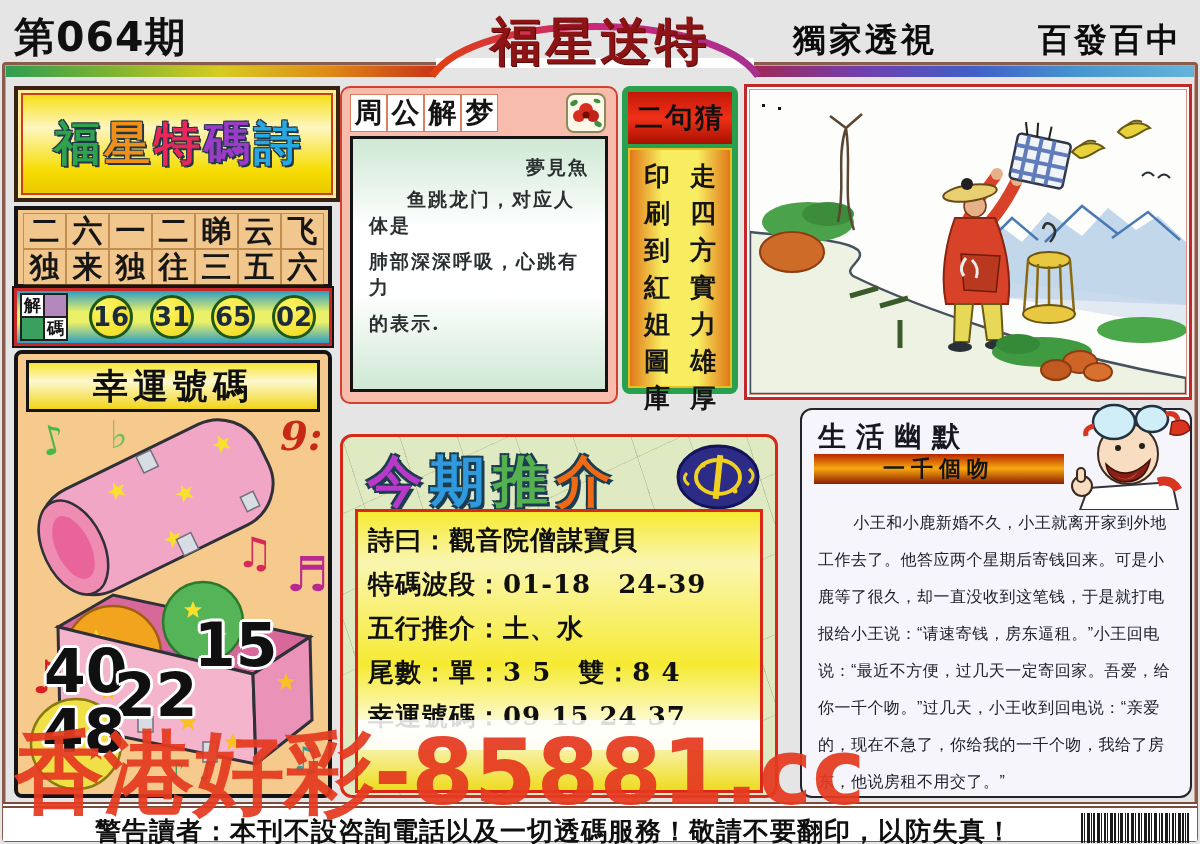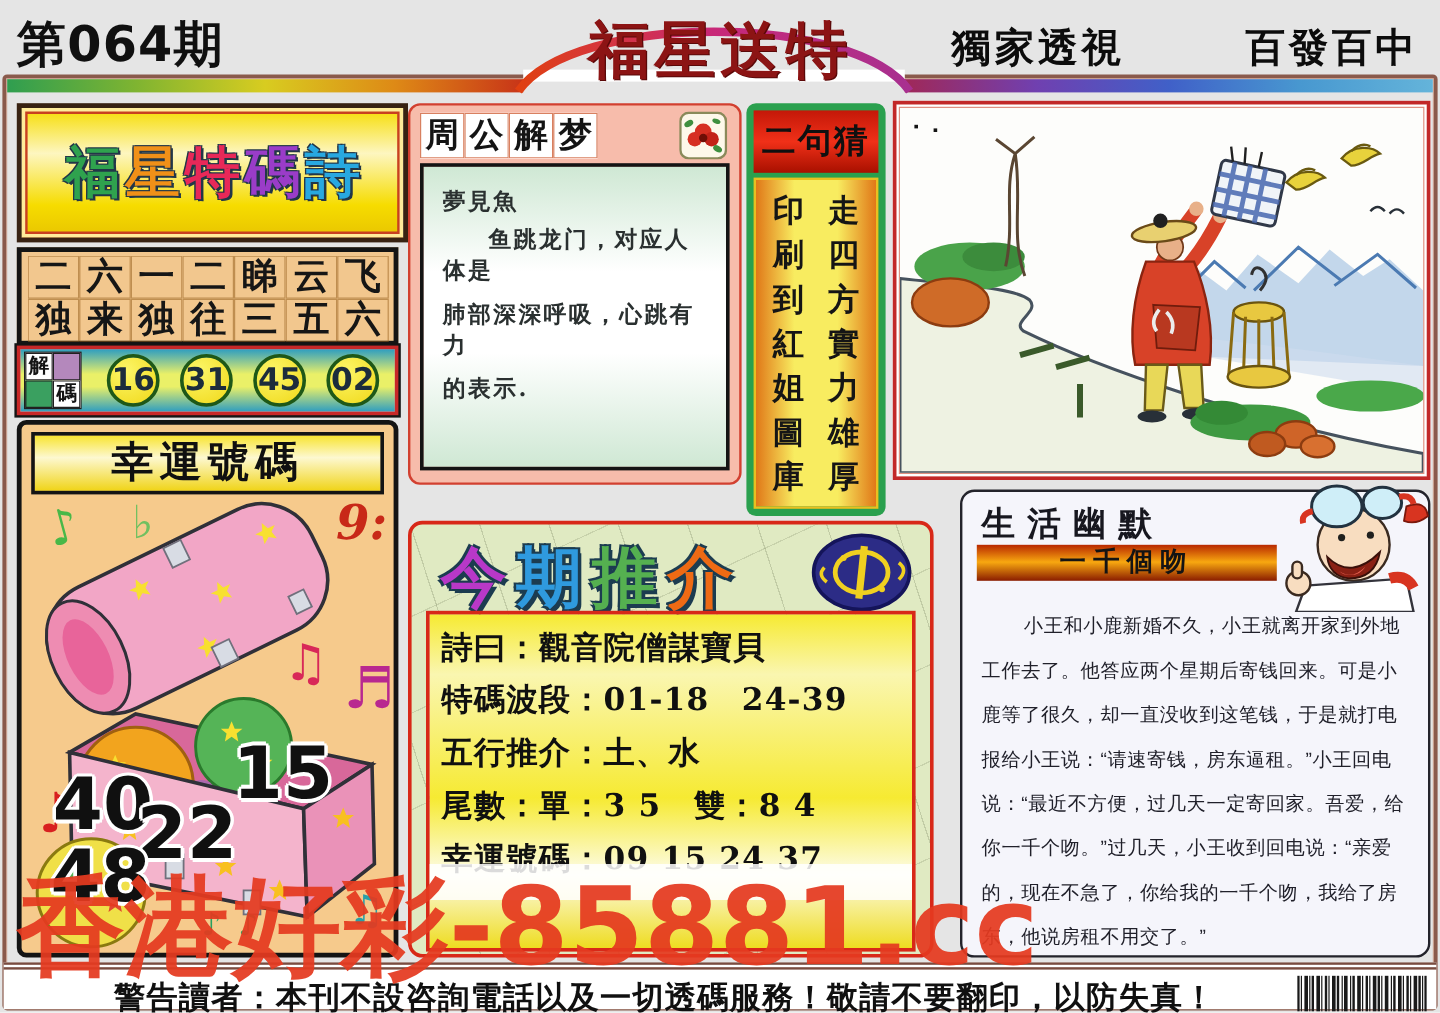--- a/index.html
+++ b/index.html
@@ -79,27 +79,27 @@
   #dream{left:340px;top:86px;width:278px;height:318px;z-index:10;background:#f7bcab;
     border:2px solid #d24030;border-radius:10px;box-sizing:border-box;}
   #dream-title{position:absolute;left:8px;top:6px;}
   #dream-title .ch{display:inline-block;width:37px;height:38px;line-height:38px;text-align:center;
     background:#fff;box-shadow:inset 0 0 0 1px #d88060;font-size:28px;font-weight:900;color:#141414;}
   #stamp-svg{position:absolute;right:10px;top:5px;width:40px;height:40px;}
   #dream-inner{position:absolute;left:8px;right:8px;top:48px;bottom:10px;border:3px solid #141414;
     background:linear-gradient(180deg,#cfe8d4,#ffffff 35%,#ffffff 62%,#cfe8d4);}
   .dreamtxt{position:absolute;left:0;right:0;padding:0 16px;font-size:19px;font-weight:600;
     color:#2a3030;letter-spacing:2px;font-family:"DejaVu Serif","Liberation Serif",serif;}
-  #dream-sub{top:16px;text-align:left;}
+  #dream-sub{top:16px;text-align:right;}
   #dream-l1{top:48px;text-indent:2em;}
   #dream-l2{top:110px;}
   #dream-l3{top:172px;}
 
   
-  #twophrase{left:622px;top:86px;width:116px;height:344px;z-index:10;background:#2aa04e;
+  #twophrase{left:622px;top:86px;width:116px;height:308px;z-index:10;background:#2aa04e;
     border-radius:8px;padding:6px;box-sizing:border-box;}
   #tp-head{height:52px;background:linear-gradient(180deg,#c41808,#f03018 50%,#a81000);
     text-align:center;font-size:28px;font-weight:900;color:#101010;line-height:52px;letter-spacing:2px;}
   #tp-body{position:absolute;left:6px;right:6px;top:62px;bottom:6px;border:2px solid #e8c020;
     background:linear-gradient(90deg,#e07818,#f8ec60 32%,#f8ec60 68%,#e07818);}
   .vcol{position:absolute;top:8px;width:46px;}
   .vcol .ch{display:block;height:37px;line-height:37px;text-align:center;font-size:26px;font-weight:900;
     color:#151515;font-family:"DejaVu Serif","Liberation Serif",serif;}
   #vcol-r{right:4px;} #vcol-l{left:4px;}
 
@@ -183,21 +183,21 @@
   <div id="decode" class="abs">
     <div id="decode-label">
       <div class="dc-tl">解</div>
       <div class="dc-tr"></div>
       <div class="dc-bl"></div>
       <div class="dc-br">碼</div>
     </div>
     <div id="decode-nums">
       <div class="dnum">16</div>
       <div class="dnum">31</div>
-      <div class="dnum">45</div>
+      <div class="dnum">65</div>
       <div class="dnum">02</div>
     </div>
   </div>
 
   <div id="treasure" class="abs">
     <div id="treasure-hd">幸運號碼</div>
     <span id="mn1" class="mnote">♪</span>
     <span id="mn2" class="mnote">♭</span>
     <span id="mn3" class="mnote">9:</span>
     <span id="mn4" class="mnote">♫</span>

